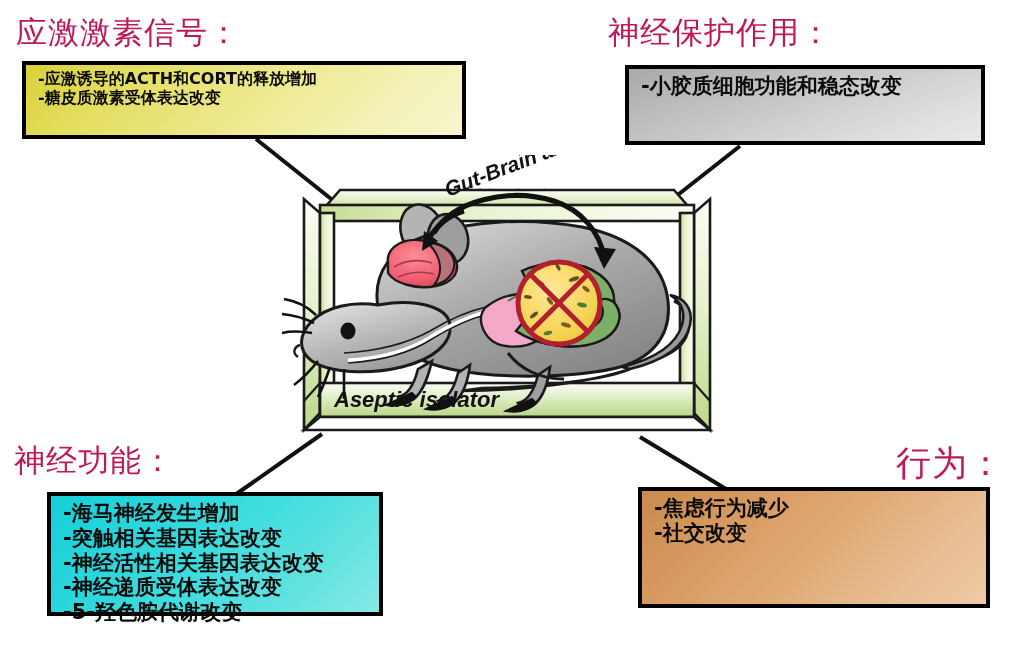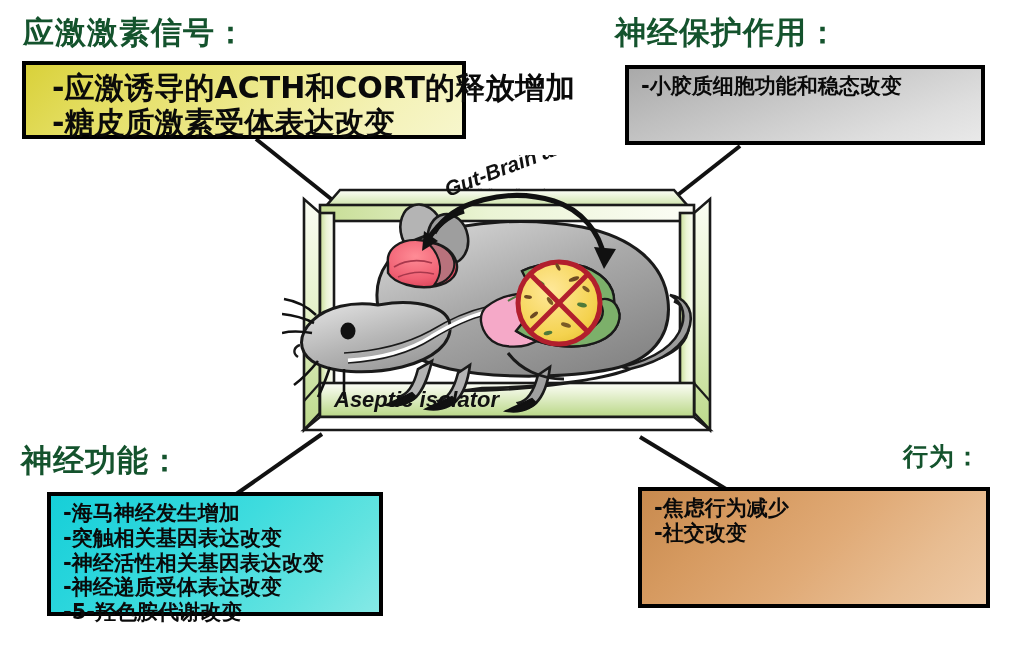--- a/index.html
+++ b/index.html
@@ -9,30 +9,29 @@
   }
   #stage{position:absolute;inset:0;width:1019px;height:671px;}
 
   
   #connectors{position:absolute;left:0;top:0;width:1019px;height:671px;}
 
   
   .heading{
     position:absolute;
     font-family:"DejaVu Serif","Liberation Serif",serif;
-    font-weight:700;
-    color:#14532d;
+    font-weight:400;
+    color:#be185d;
     white-space:nowrap;
     letter-spacing:1px;
-    margin-left:7px;
   }
   #h-stress{left:16px;top:12px;font-size:31px;}
   #h-neuroprotect{left:608px;top:12px;font-size:31px;}
   #h-neurofunction{left:14px;top:440px;font-size:31px;}
-  #h-behavior{left:896px;top:440px;font-size:25px;}
+  #h-behavior{left:896px;top:440px;font-size:35px;}
 
   #center-title{
     position:absolute;left:440px;top:139px;
     font-family:"DejaVu Serif","Liberation Serif",serif;
     font-weight:700;font-size:30px;color:#000;white-space:nowrap;
     letter-spacing:1px;
     margin-top:45px;
   }
 
   
@@ -47,21 +46,21 @@
     font-weight:700;
     color:#0a0a0a;
     white-space:nowrap;
     line-height:1.18;
   }
 
   #box-stress{
     left:22px;top:61px;width:444px;height:78px;
     background:linear-gradient(135deg,#d9d13a 0%,#e4de62 22%,#eeea92 55%,#f4f2b8 80%,#f7f6cc 100%);
   }
-  #box-stress .line{font-size:30px;margin-left:14px;}
+  #box-stress .line{font-size:16px;}
 
   #box-neuroprotect{
     left:625px;top:65px;width:360px;height:80px;
     background:linear-gradient(160deg,#a9a9a9 0%,#bdbdbd 28%,#cfcfcf 55%,#dedede 78%,#e9e9e9 100%);
   }
   #box-neuroprotect .line{font-size:21px;}
 
   #box-neurofunction{
     left:47px;top:492px;width:336px;height:124px;
     background:linear-gradient(135deg,#16cfd8 0%,#28d5dc 25%,#3fdcde 50%,#62e3e0 78%,#86e9e6 100%);

